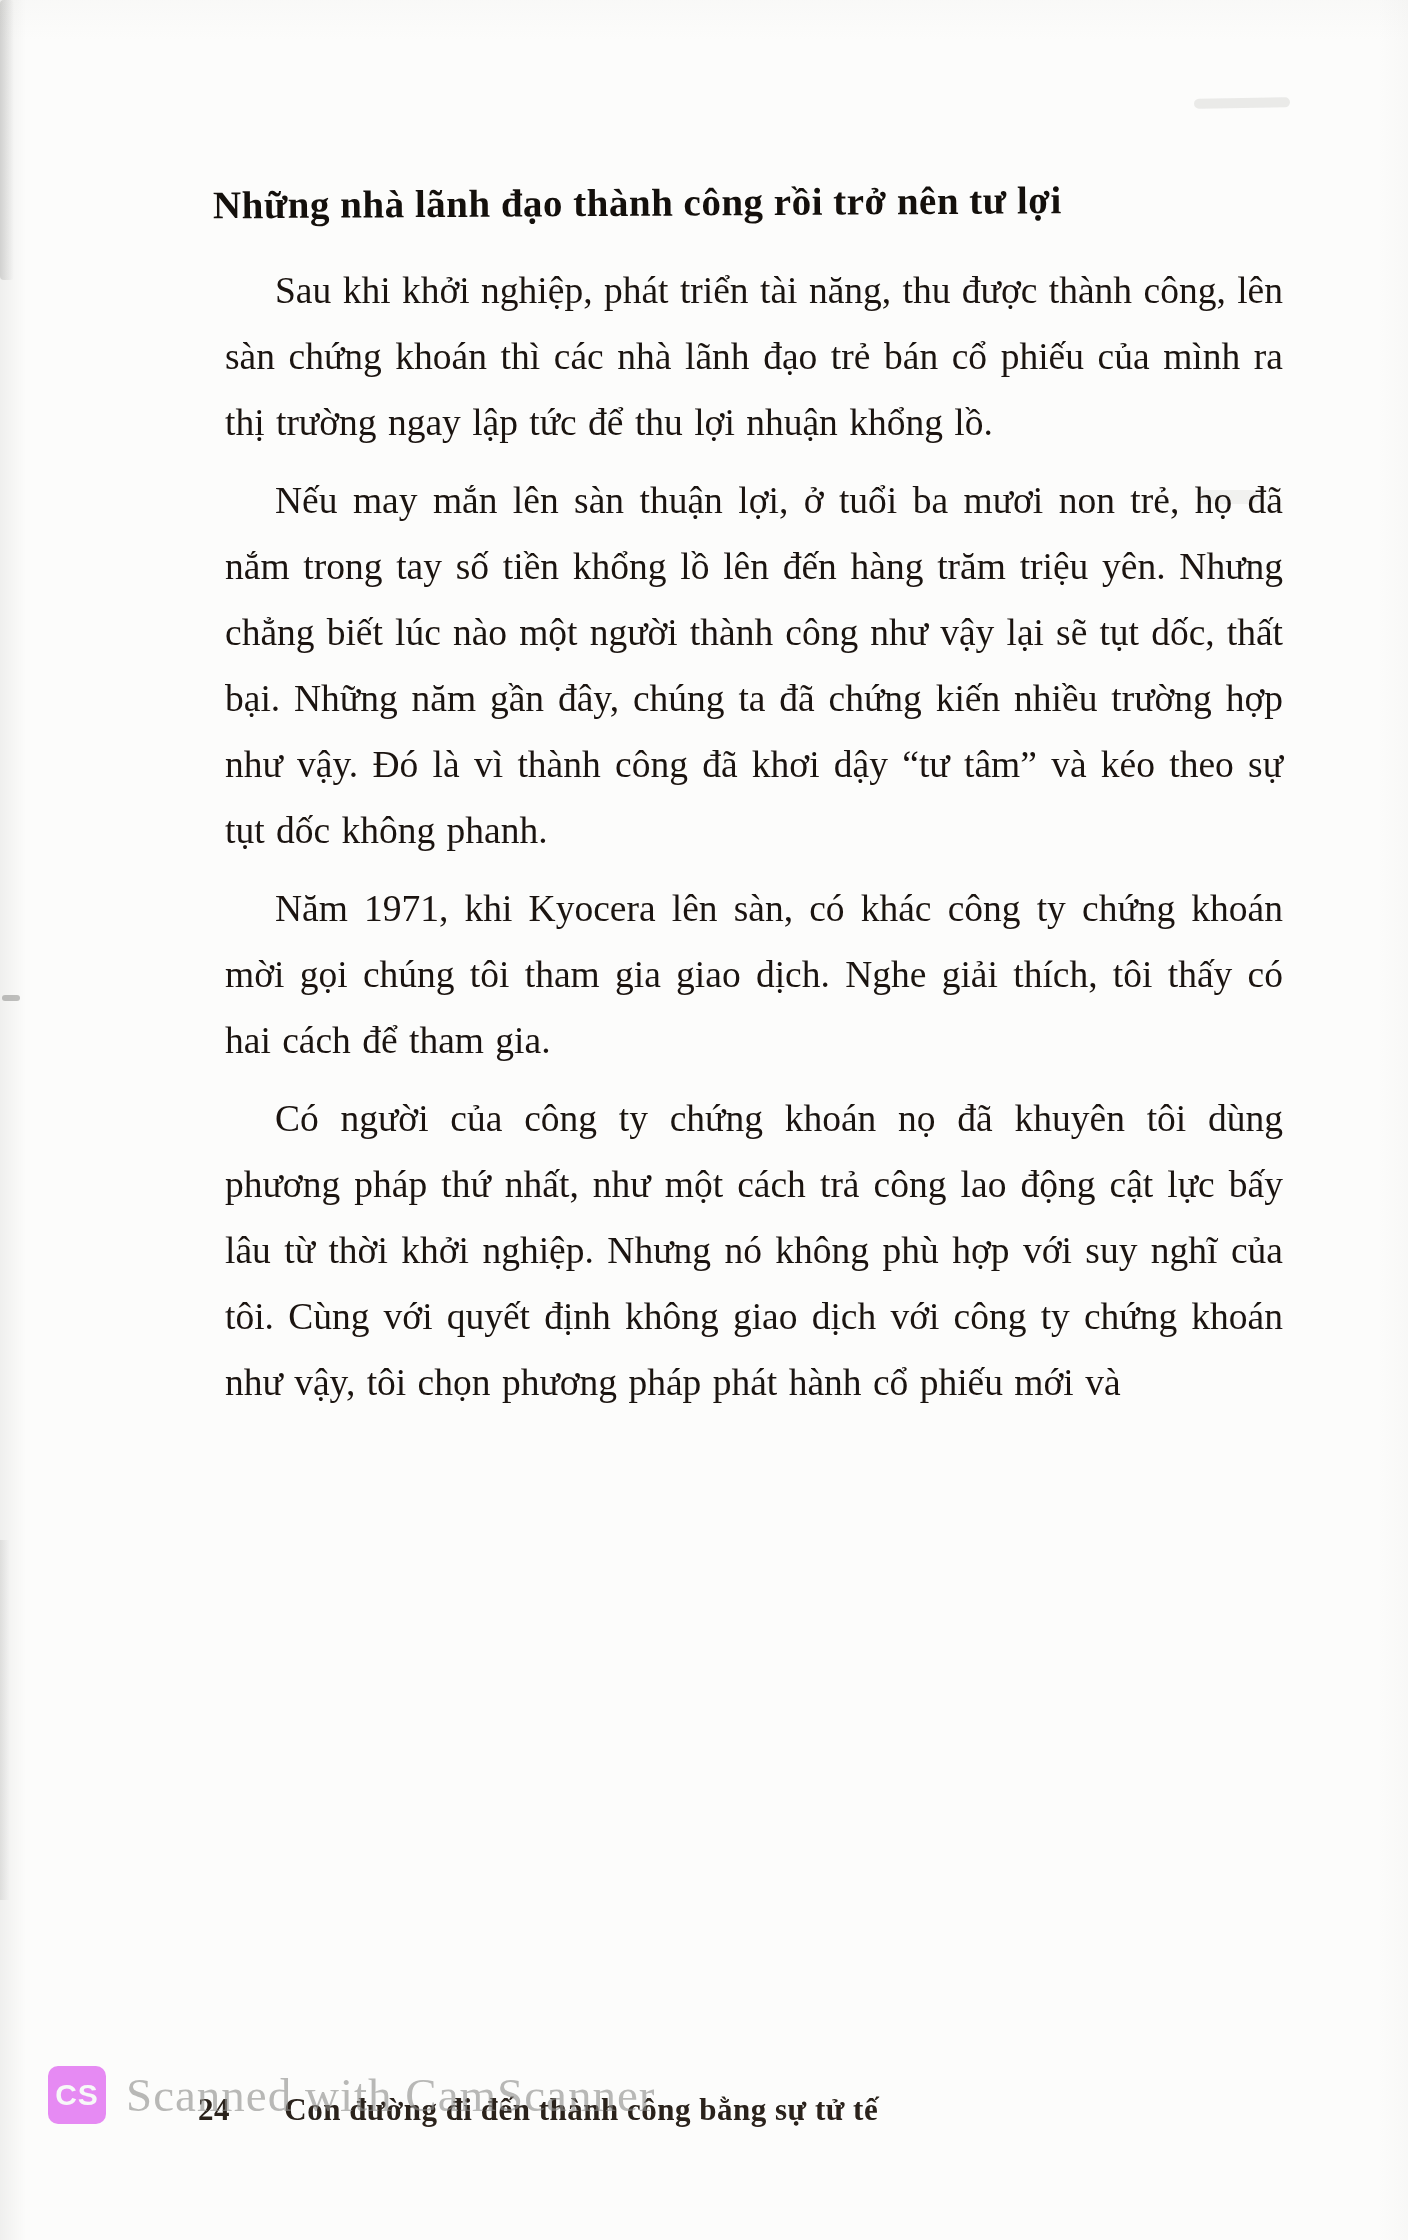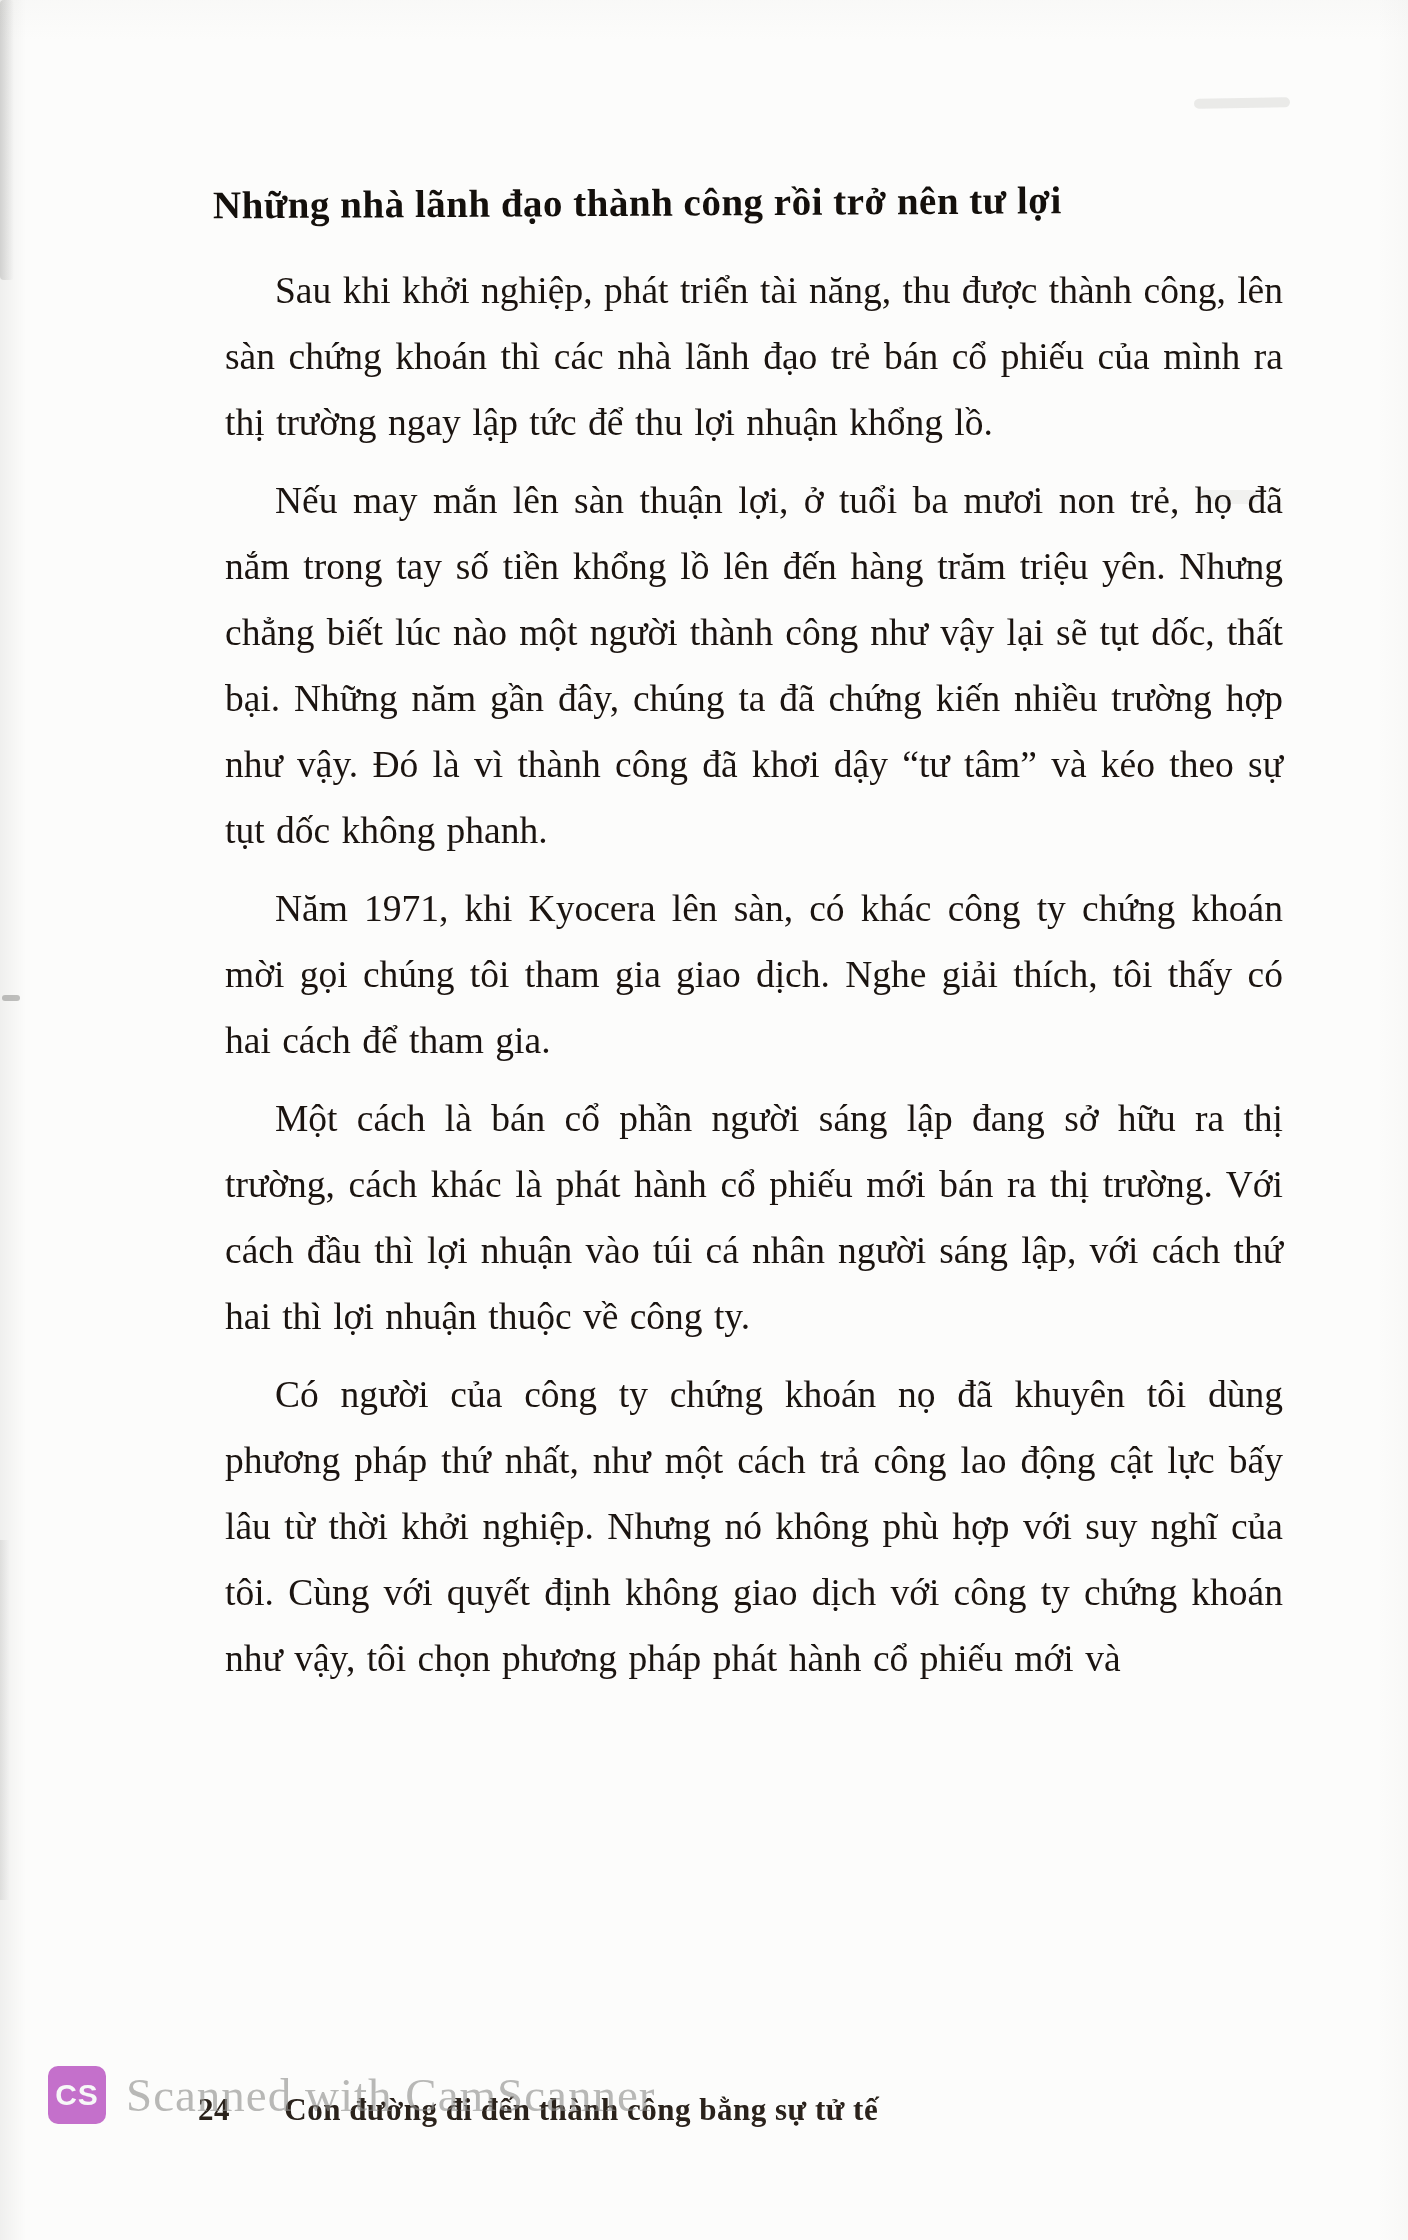--- a/index.html
+++ b/index.html
@@ -106,21 +106,21 @@
     display: flex;
     align-items: center;
     gap: 20px;
     z-index: 2;
     opacity: 0.62;
   }
   .cs-logo {
     width: 58px;
     height: 58px;
     border-radius: 10px;
-    background: #a21caf;
+    background: #d946ef;
     color: #f4f6f7;
     font-family: "Liberation Sans", sans-serif;
     font-weight: bold;
     font-size: 30px;
     display: flex;
     align-items: center;
     justify-content: center;
     letter-spacing: 1px;
     flex: 0 0 auto;
   }
@@ -141,21 +141,20 @@
 <div class="scan-artifact artifact-left-3"></div>
 <div class="scan-artifact artifact-top-right"></div>
 <div class="scan-artifact artifact-mid-right"></div>
 
 <div class="page-content">
   <h1 class="heading">Những nhà lãnh đạo thành công rồi trở nên tư lợi</h1>
   <div class="body-text">
     <p>Sau khi khởi nghiệp, phát triển tài năng, thu được thành công, lên sàn chứng khoán thì các nhà lãnh đạo trẻ bán cổ phiếu của mình ra thị trường ngay lập tức để thu lợi nhuận khổng lồ.</p>
     <p>Nếu may mắn lên sàn thuận lợi, ở tuổi ba mươi non trẻ, họ đã nắm trong tay số tiền khổng lồ lên đến hàng trăm triệu yên. Nhưng chẳng biết lúc nào một người thành công như vậy lại sẽ tụt dốc, thất bại. Những năm gần đây, chúng ta đã chứng kiến nhiều trường hợp như vậy. Đó là vì thành công đã khơi dậy “tư tâm” và kéo theo sự tụt dốc không phanh.</p>
     <p>Năm 1971, khi Kyocera lên sàn, có khác công ty chứng khoán mời gọi chúng tôi tham gia giao dịch. Nghe giải thích, tôi thấy có hai cách để tham gia.</p>
-    <p>Một cách là bán cổ phần người sáng lập đang sở hữu ra thị trường, cách khác là phát hành cổ phiếu mới bán ra thị trường. Với cách đầu thì lợi nhuận vào túi cá nhân người sáng lập, với cách thứ hai thì lợi nhuận thuộc về công ty.</p>
     <p>Có người của công ty chứng khoán nọ đã khuyên tôi dùng phương pháp thứ nhất, như một cách trả công lao động cật lực bấy lâu từ thời khởi nghiệp. Nhưng nó không phù hợp với suy nghĩ của tôi. Cùng với quyết định không giao dịch với công ty chứng khoán như vậy, tôi chọn phương pháp phát hành cổ phiếu mới và</p>
   </div>
 </div>
 
 <div class="footer">
   <span class="page-number">24</span>
   <span class="footer-title">Con đường đi đến thành công bằng sự tử tế</span>
 </div>
 
 <div class="watermark">

